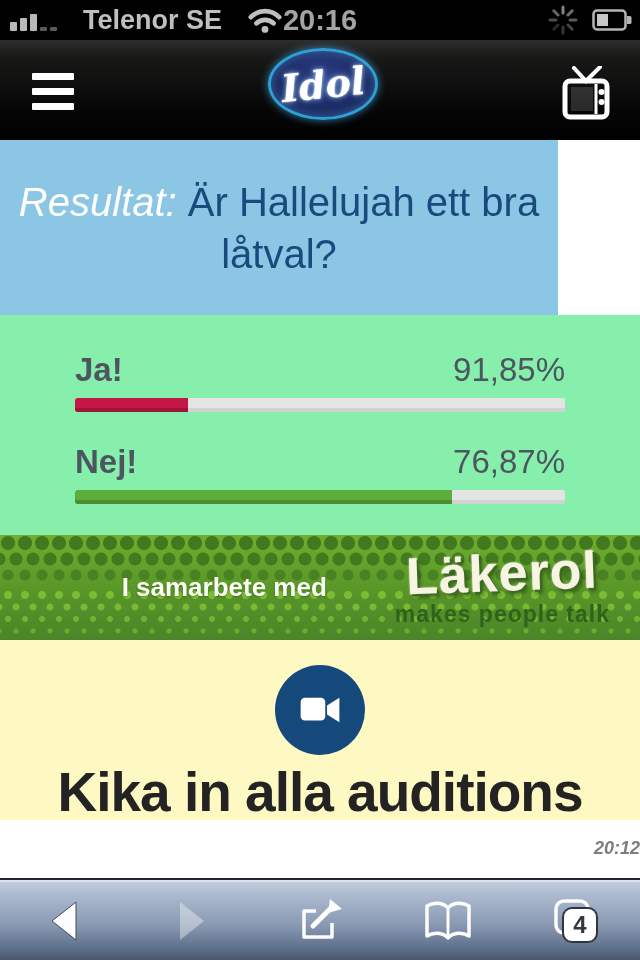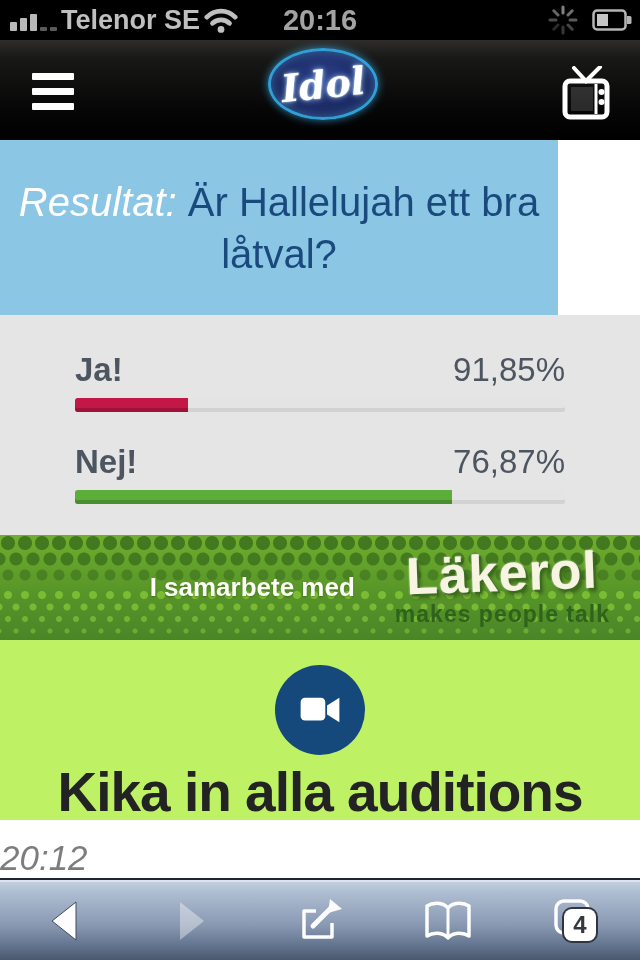--- a/index.html
+++ b/index.html
@@ -8,21 +8,21 @@
     background:#fff;overflow:hidden;
     font-family:"Liberation Sans","DejaVu Sans",sans-serif;
     -webkit-font-smoothing:antialiased;
   }
   
   .statusbar{
     position:absolute;top:0;left:0;width:640px;height:40px;
     background:#000;color:#c3c3c3;display:flex;align-items:center;
     border-bottom:2px solid #3a3634;
   }
-  .sb-left{position:absolute;left:10px;top:0;height:40px;display:flex;align-items:center;gap:4px;}
+  .sb-left{position:absolute;left:10px;top:0;height:40px;display:flex;align-items:center;gap:26px;}
   .signal{display:flex;align-items:flex-end;gap:3px;height:20px;margin-top:2px;}
   .signal .b{width:7px;background:#b9b9b9;border-radius:1px;}
   .signal .b1{height:9px}.signal .b2{height:13px}.signal .b3{height:17px}
   .signal .dim{height:4px;background:#5a5a5a;}
   .carrier{font-size:27px;font-weight:bold;color:#bfbfbf;letter-spacing:0px;}
   .sb-time{position:absolute;left:0;width:640px;text-align:center;font-size:29px;font-weight:bold;color:#a3a3a3;}
   .sb-right{position:absolute;right:8px;top:0;height:40px;display:flex;align-items:center;gap:14px;}
   
   .appheader{
     position:absolute;top:40px;left:0;width:640px;height:100px;
@@ -45,21 +45,21 @@
   .tv-btn{position:absolute;right:28px;top:26px;width:52px;height:56px;cursor:pointer;}
   
   .question-sec{
     position:absolute;top:140px;left:0;width:558px;height:175px;
     background:#8bc7e4;display:flex;align-items:center;justify-content:center;
   }
   .question-text{width:560px;text-align:center;font-size:40px;line-height:52px;}
   .q-prefix{color:#fff;font-style:italic;}
   .q-body{color:#1a497d;}
   
-  .poll-sec{position:absolute;top:315px;left:0;width:640px;height:220px;background:#e5e5e5;}
+  .poll-sec{position:absolute;top:315px;left:0;width:640px;height:220px;background:#86efac;}
   .poll-row{position:absolute;left:75px;width:490px;}
   .poll-row.r0{top:36px;} .poll-row.r1{top:128px;}
   .poll-line{display:flex;justify-content:space-between;align-items:baseline;}
   .poll-label{font-size:33px;font-weight:bold;color:#4d5560;}
   .poll-value{font-size:33px;color:#4d5560;}
   .poll-track{
     margin-top:9px;height:14px;background:#e4e4e4;border-radius:2px;
     box-shadow:inset 0 -4px 0 rgba(0,0,0,.08);position:relative;overflow:hidden;
   }
   .poll-fill{height:14px;border-radius:2px 0 0 2px;box-shadow:inset 0 -4px 0 rgba(0,0,0,.18);}
@@ -72,42 +72,42 @@
       radial-gradient(circle at 8px 8px, rgba(60,112,30,.6) 5px, transparent 6px),
       radial-gradient(circle at 8px 8px, rgba(130,195,55,.85) 3.5px, transparent 4.5px),
       radial-gradient(circle at 8px 8px, rgba(130,195,55,.8) 3px, transparent 4px),
       radial-gradient(circle at 8px 8px, rgba(130,195,55,.7) 2.5px, transparent 3.5px),
       radial-gradient(circle at 8px 8px, rgba(130,195,55,.6) 2px, transparent 3px),
       linear-gradient(180deg,#6fae2e 0%,#579528 55%,#4a8628 100%);
     background-size:17px 16px,17px 16px,17px 16px,17px 12px,17px 12px,17px 12px,17px 12px,100% 100%;
     background-position:0 0,8px 16px,0 32px,0 52px,8px 64px,0 76px,8px 88px,0 0;
     background-repeat:repeat-x,repeat-x,repeat-x,repeat-x,repeat-x,repeat-x,repeat-x,no-repeat;
   }
-  .banner-inner{position:absolute;top:0;left:0;width:640px;height:105px;display:flex;align-items:center;justify-content:flex-end;padding-right:30px;box-sizing:border-box;}
+  .banner-inner{position:absolute;top:0;left:0;width:640px;height:105px;display:flex;align-items:center;justify-content:flex-end;padding-right:30px;box-sizing:border-box;gap:28px;}
   .coop-text{font-size:26px;font-weight:bold;color:#fdfef5;margin-right:40px;text-shadow:0 1px 2px rgba(0,0,0,.25);}
   .lakerol{display:flex;flex-direction:column;align-items:center;margin-top:-4px;}
   .lakerol-word{
     font-size:52px;font-weight:bold;color:#f8f4e2;letter-spacing:1px;
     transform:rotate(-2deg);
     text-shadow:2px 2px 0 #3a6b1e,3px 4px 4px rgba(0,0,0,.35),0 0 2px #fff;
   }
   .lakerol-tag{font-size:23px;font-weight:bold;color:#2f621a;margin-top:-2px;letter-spacing:1px;}
   
-  .promo{position:absolute;top:640px;left:0;width:640px;height:180px;background:#bef264;}
+  .promo{position:absolute;top:640px;left:0;width:640px;height:180px;background:#fef9c3;}
   .cam-circle{
     position:absolute;left:275px;top:25px;width:90px;height:90px;border-radius:50%;
     background:#15497c;display:flex;align-items:center;justify-content:center;cursor:pointer;
   }
   .promo-title{
     position:absolute;top:120px;left:0;width:640px;text-align:center;
     font-size:55px;font-weight:bold;color:#232323;letter-spacing:-1px;
   }
   .promo-time{
-    position:absolute;top:198px;left:0;width:640px;text-align:left;
-    font-size:35px;font-style:italic;color:#7d7d7d;
+    position:absolute;top:198px;left:0;width:640px;text-align:right;
+    font-size:18px;font-style:italic;color:#7d7d7d;font-weight:bold;
   }
   
   .toolbar{
     position:absolute;top:878px;left:0;width:640px;height:82px;
     background:linear-gradient(180deg,#c7d2e1 0%,#aebdd1 15%,#8999b2 55%,#60718c 82%,#475469 100%);
     border-top:2px solid #20262f;box-shadow:inset 0 2px 0 #dbe4f0;
     display:flex;align-items:center;justify-content:space-around;
   }
   .tb-btn{width:70px;height:60px;display:flex;align-items:center;justify-content:center;cursor:pointer;}
   .pages-wrap{position:relative;width:48px;height:48px;}

